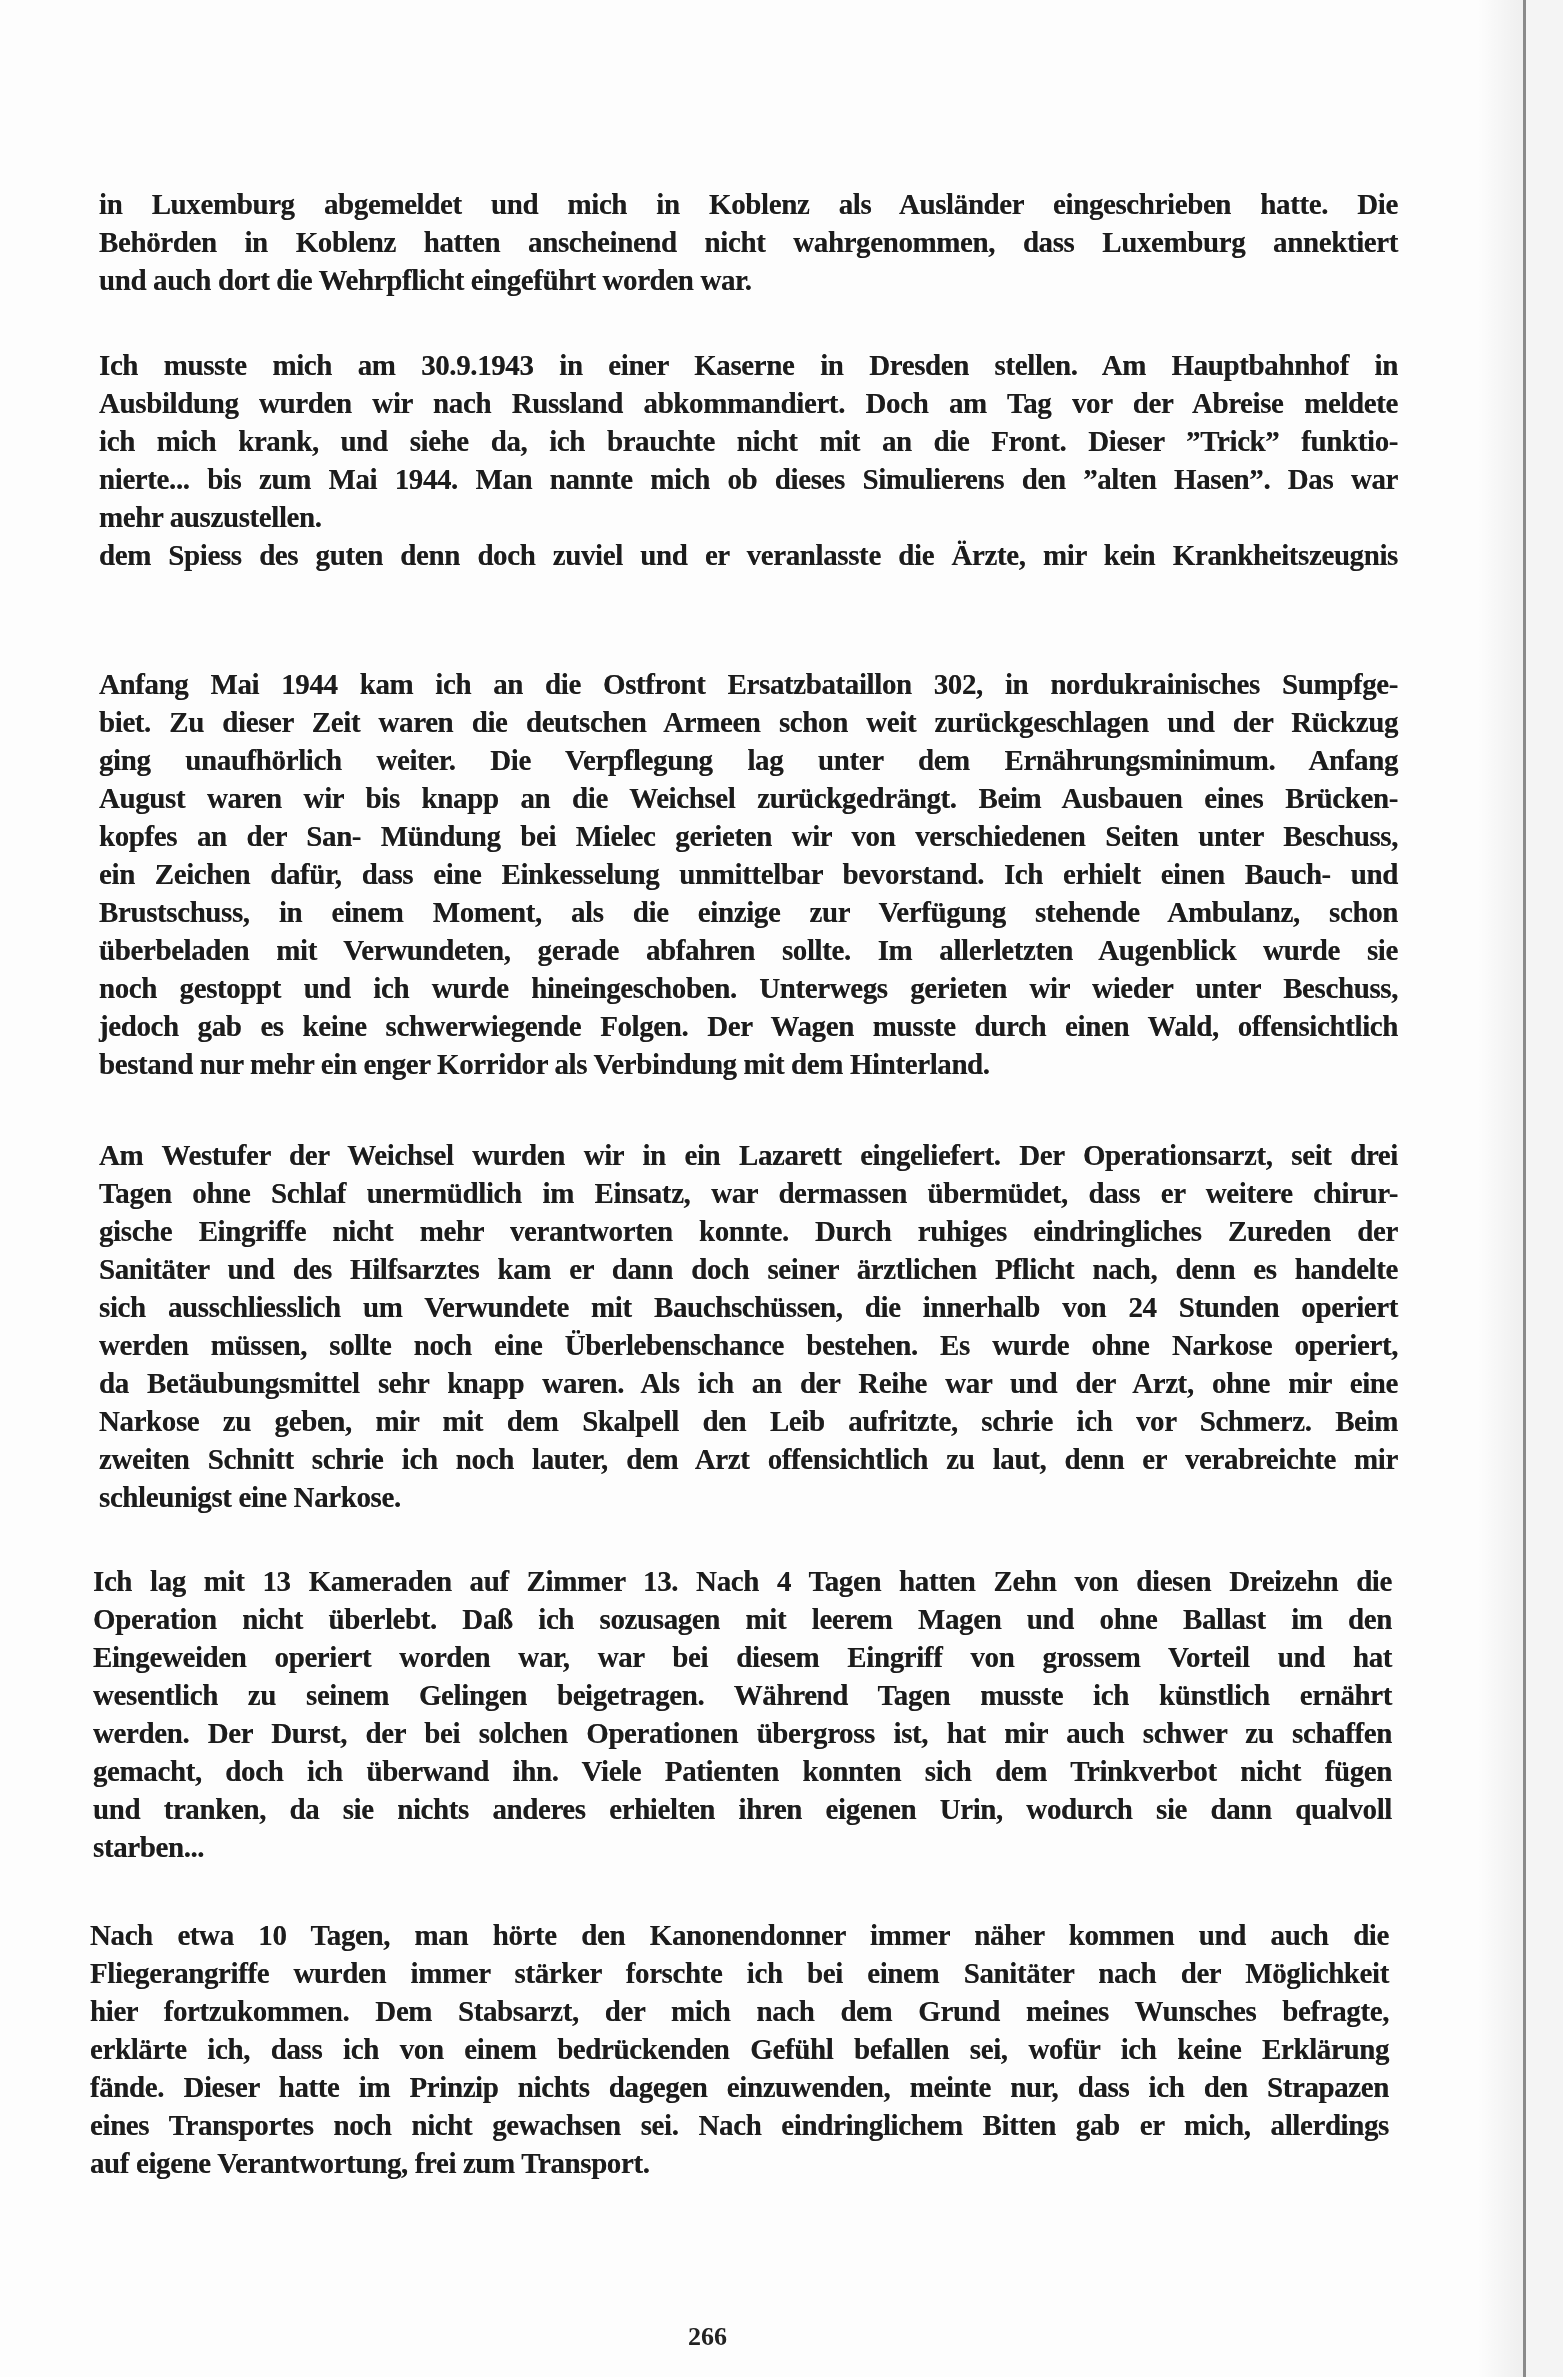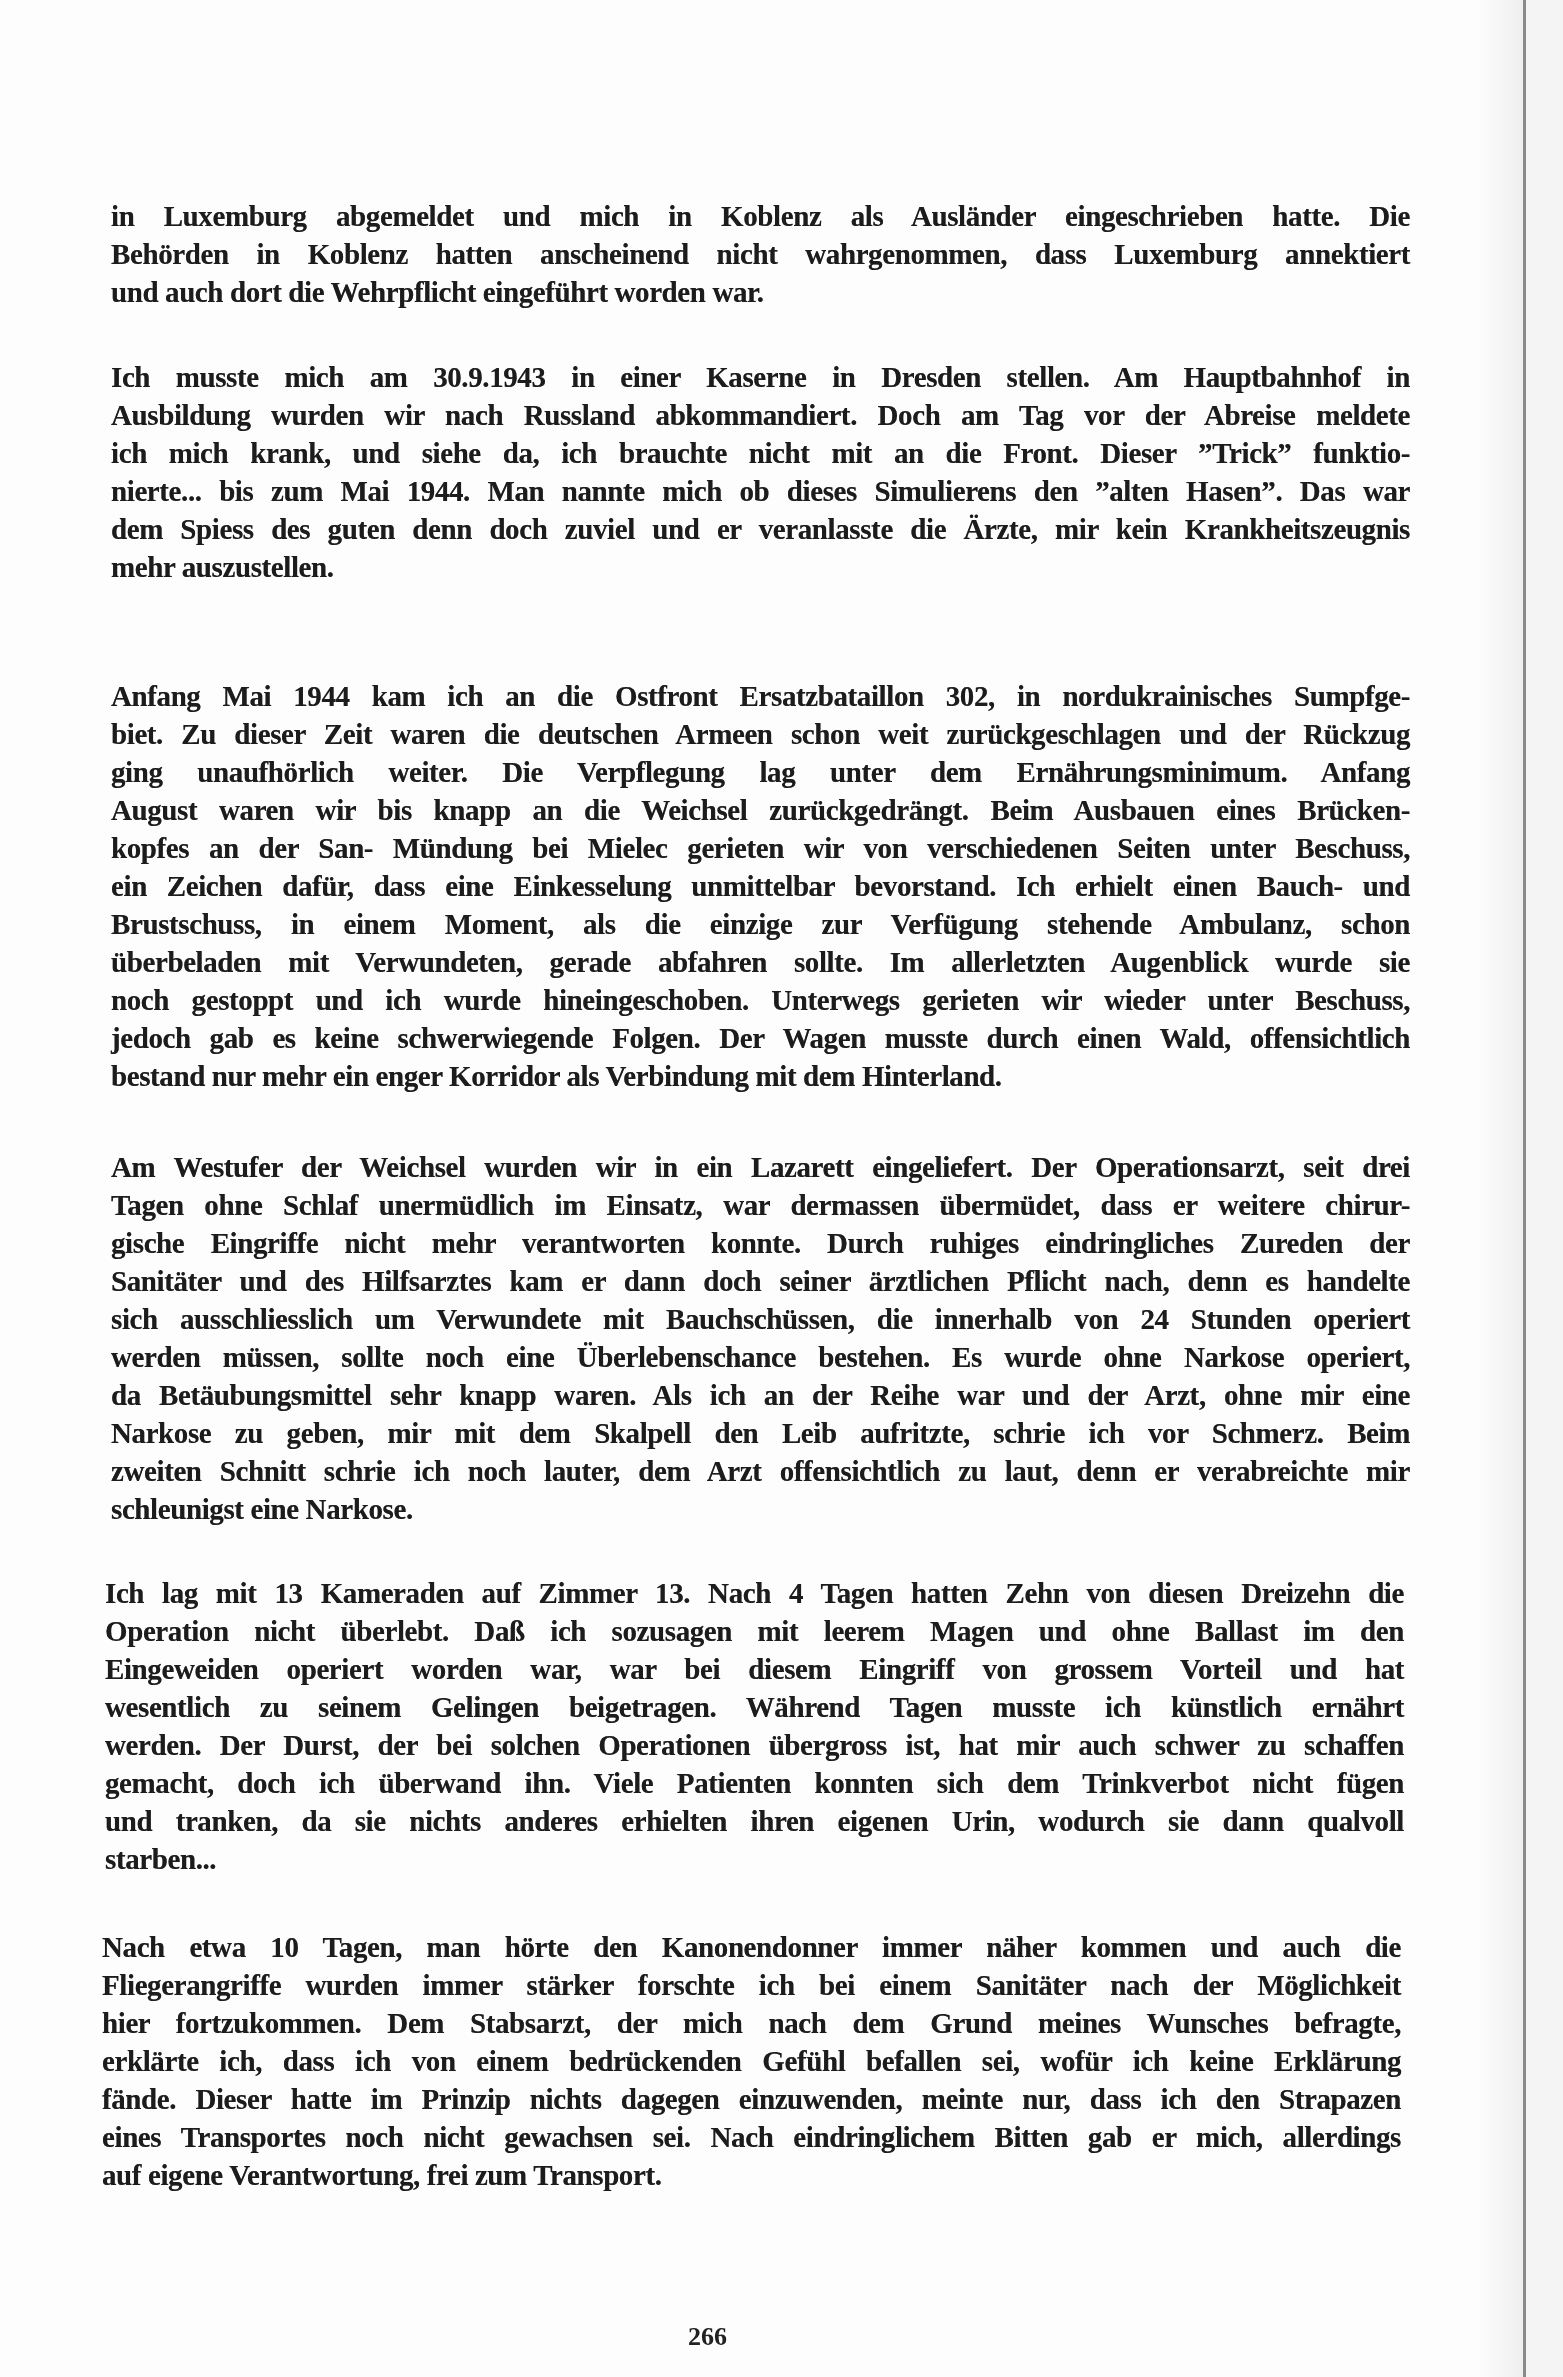--- a/index.html
+++ b/index.html
@@ -37,21 +37,21 @@
     top: 0;
     left: 1526px;
     width: 38px;
     height: 2377px;
     background: #f4f4f4;
   }
   .paragraph {
     position: absolute;
     left: 95px;
     width: 1299px;
-    margin: 16px;
+    margin: 4px;
   }
   .line {
     display: block;
     height: 38px;
     line-height: 38px;
     font-size: 29px;
     font-weight: bold;
     letter-spacing: -0.4px;
     white-space: nowrap;
     text-align: justify;
@@ -85,22 +85,22 @@
     <span class="line">in Luxemburg abgemeldet und mich in Koblenz als Ausländer eingeschrieben hatte. Die</span>
     <span class="line">Behörden in Koblenz hatten anscheinend nicht wahrgenommen, dass Luxemburg annektiert</span>
     <span class="line last">und auch dort die Wehrpflicht eingeführt worden war.</span>
   </p>
 
   <p class="paragraph" style="top:342px;">
     <span class="line">Ich musste mich am 30.9.1943 in einer Kaserne in Dresden stellen. Am Hauptbahnhof in</span>
     <span class="line">Ausbildung wurden wir nach Russland abkommandiert. Doch am Tag vor der Abreise meldete</span>
     <span class="line">ich mich krank, und siehe da, ich brauchte nicht mit an die Front. Dieser ”Trick” funktio-</span>
     <span class="line">nierte... bis zum Mai 1944. Man nannte mich ob dieses Simulierens den ”alten Hasen”. Das war</span>
+    <span class="line last">mehr auszustellen.</span>
     <span class="line">dem Spiess des guten denn doch zuviel und er veranlasste die Ärzte, mir kein Krankheitszeugnis</span>
-    <span class="line last">mehr auszustellen.</span>
   </p>
 
   <p class="paragraph" style="top:661px;">
     <span class="line">Anfang Mai 1944 kam ich an die Ostfront Ersatzbataillon 302, in nordukrainisches Sumpfge-</span>
     <span class="line">biet. Zu dieser Zeit waren die deutschen Armeen schon weit zurückgeschlagen und der Rückzug</span>
     <span class="line">ging unaufhörlich weiter. Die Verpflegung lag unter dem Ernährungsminimum. Anfang</span>
     <span class="line">August waren wir bis knapp an die Weichsel zurückgedrängt. Beim Ausbauen eines Brücken-</span>
     <span class="line">kopfes an der San- Mündung bei Mielec gerieten wir von verschiedenen Seiten unter Beschuss,</span>
     <span class="line">ein Zeichen dafür, dass eine Einkesselung unmittelbar bevorstand. Ich erhielt einen Bauch- und</span>
     <span class="line">Brustschuss, in einem Moment, als die einzige zur Verfügung stehende Ambulanz, schon</span>

